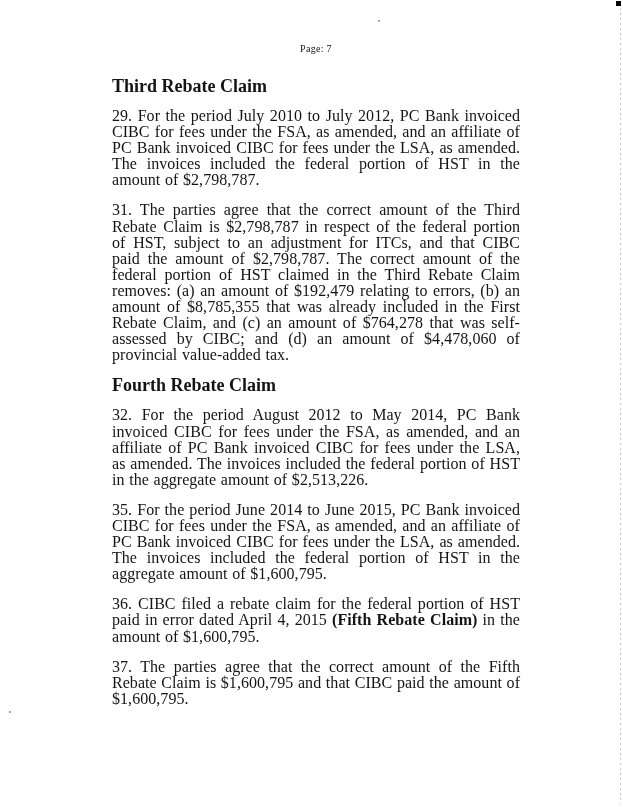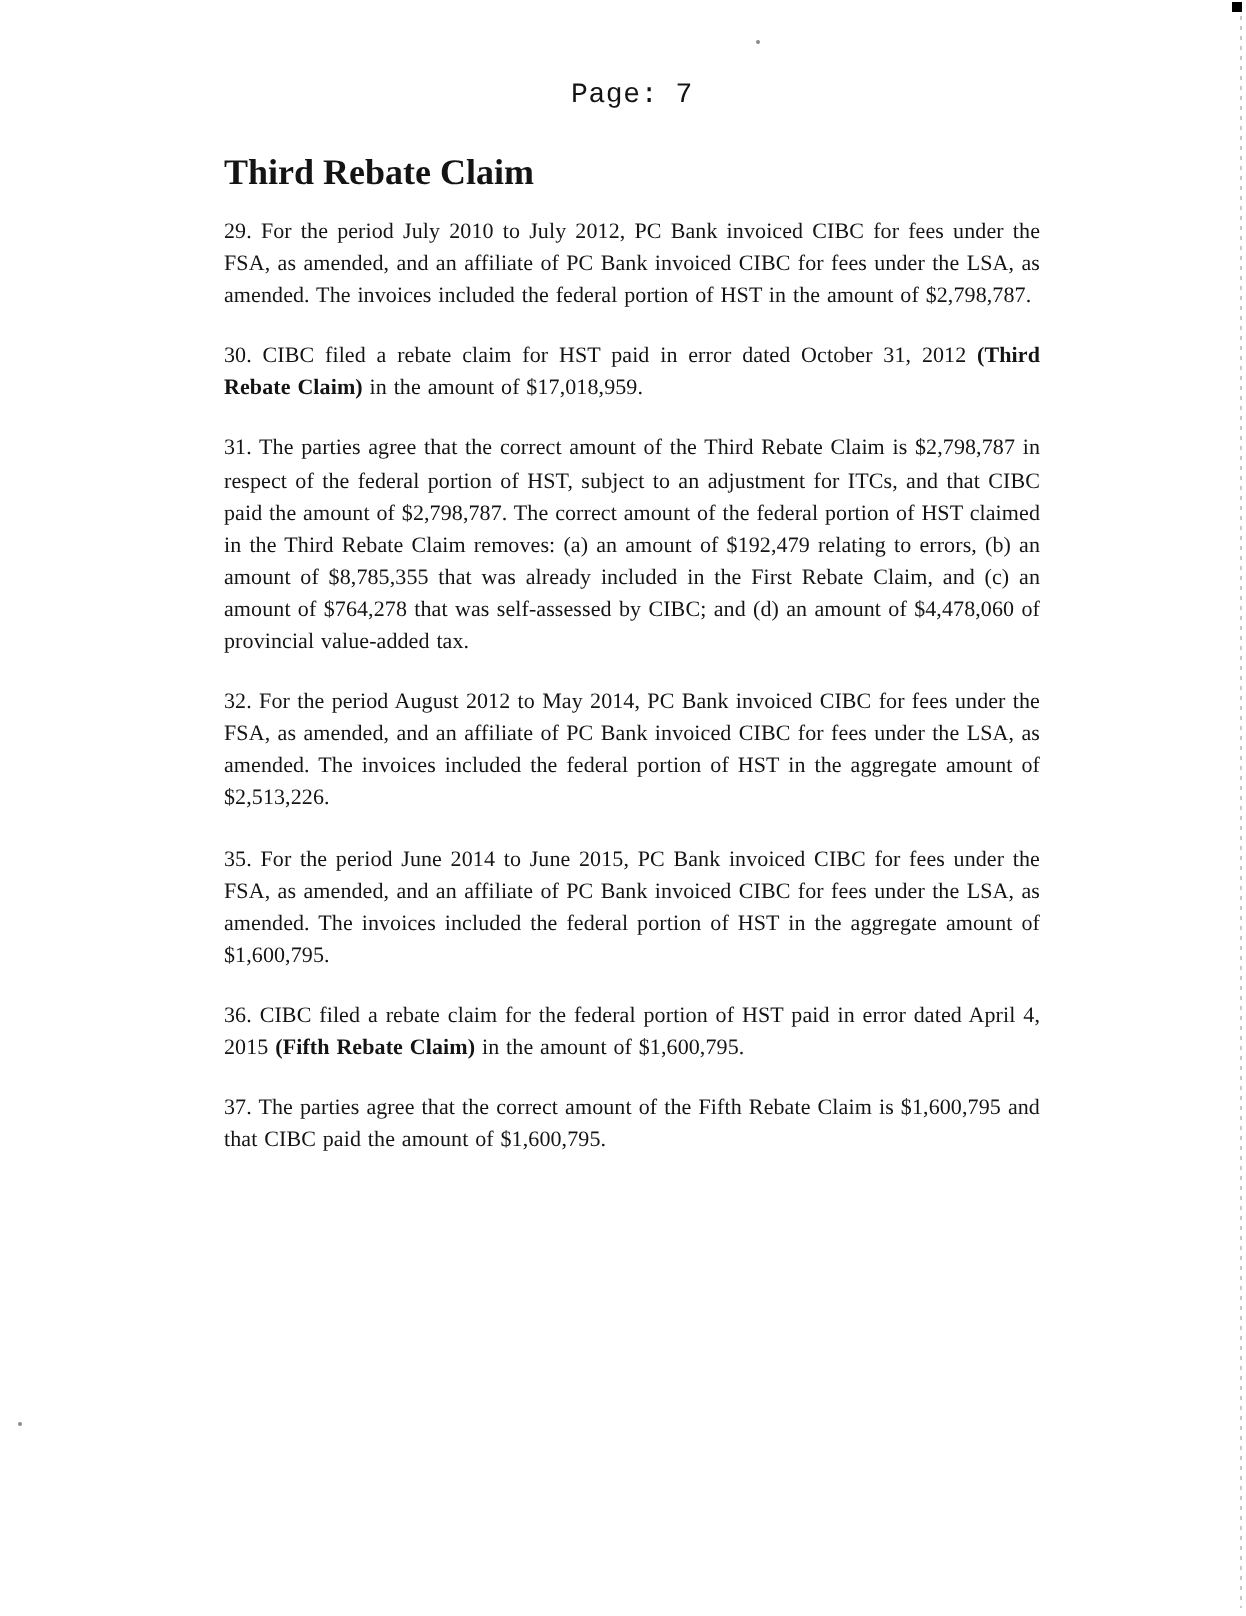--- a/index.html
+++ b/index.html
@@ -21,35 +21,34 @@
     background: #ffffff;
   }
   .content {
     position: absolute;
     left: 112px;
     top: 40px;
     width: 408px;
   }
   .page-header {
     text-align: center;
-    font-size: 14px;
+    font-size: 10px;
     line-height: 17px;
     margin: 0 0 21px 0;
     letter-spacing: 0.3px;
-    font-family: Liberation Mono, monospace;
   }
   .section-heading {
     font-weight: bold;
     font-size: 18px;
     line-height: 16px;
     margin: 14px 0 0 0;
   }
   .para {
     text-align: justify;
-    font-size: 11px;
+    font-size: 16px;
     line-height: 16.1px;
     margin: 14px 0 0 0;
     word-spacing: 0.6px;
     letter-spacing: 0.05px;
   }
   .para b {
     font-weight: bold;
   }
   
   .corner-mark {
@@ -92,23 +91,23 @@
   <div class="edge-dots"></div>
   <div class="speck speck-top"></div>
   <div class="speck speck-bottom"></div>
 
   <div class="content">
 
     <div class="page-header">Page: 7</div>
 
     <div class="section-heading">Third Rebate Claim</div>
     <p class="para"><span>29. For the period July 2010 to July 2012, PC Bank invoiced CIBC for fees under the FSA, as amended, and an affiliate of PC Bank invoiced CIBC for fees under the LSA, as amended. The invoices included the federal portion of HST in the amount of $2,798,787.</span></p>
-    <p class="para"><span>30. CIBC filed a rebate claim for HST paid in error dated October 31, 2012 </span><b>(Third Rebate Claim)</b><span> in the amount of $17,018,959.</span></p>
     <p class="para"><span>31. The parties agree that the correct amount of the Third Rebate Claim is $2,798,787 in respect of the federal portion of HST, subject to an adjustment for ITCs, and that CIBC paid the amount of $2,798,787. The correct amount of the federal portion of HST claimed in the Third Rebate Claim removes: (a) an amount of $192,479 relating to errors, (b) an amount of $8,785,355 that was already included in the First Rebate Claim, and (c) an amount of $764,278 that was self-assessed by CIBC; and (d) an amount of $4,478,060 of provincial value-added tax.</span></p>
 
+    <div class="section-heading">Fourth Rebate Claim</div>
     <p class="para"><span>32. For the period August 2012 to May 2014, PC Bank invoiced CIBC for fees under the FSA, as amended, and an affiliate of PC Bank invoiced CIBC for fees under the LSA, as amended. The invoices included the federal portion of HST in the aggregate amount of $2,513,226.</span></p>
 
     <p class="para"><span>35. For the period June 2014 to June 2015, PC Bank invoiced CIBC for fees under the FSA, as amended, and an affiliate of PC Bank invoiced CIBC for fees under the LSA, as amended. The invoices included the federal portion of HST in the aggregate amount of $1,600,795.</span></p>
     <p class="para"><span>36. CIBC filed a rebate claim for the federal portion of HST paid in error dated April 4, 2015 </span><b>(Fifth Rebate Claim)</b><span> in the amount of $1,600,795.</span></p>
     <p class="para"><span>37. The parties agree that the correct amount of the Fifth Rebate Claim is $1,600,795 and that CIBC paid the amount of $1,600,795.</span></p>
 
   </div>
 </div>
 
 </body></html>

